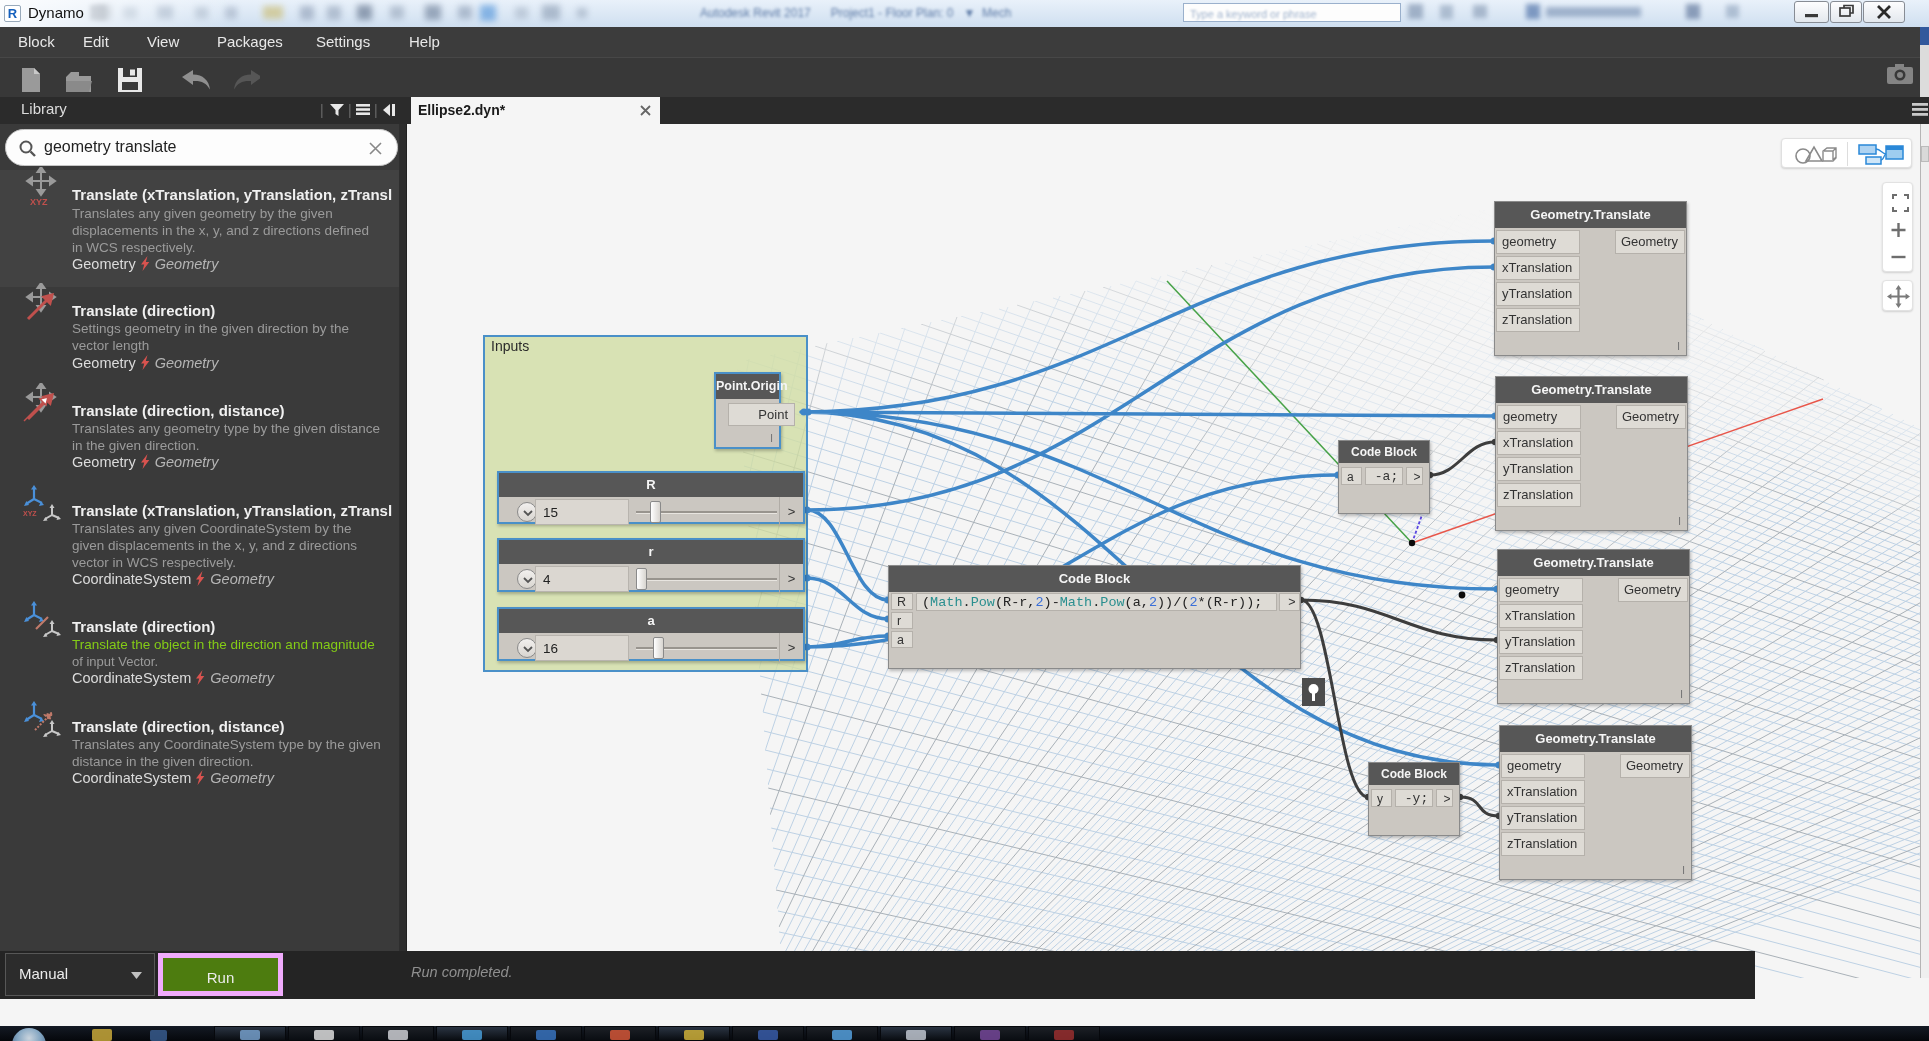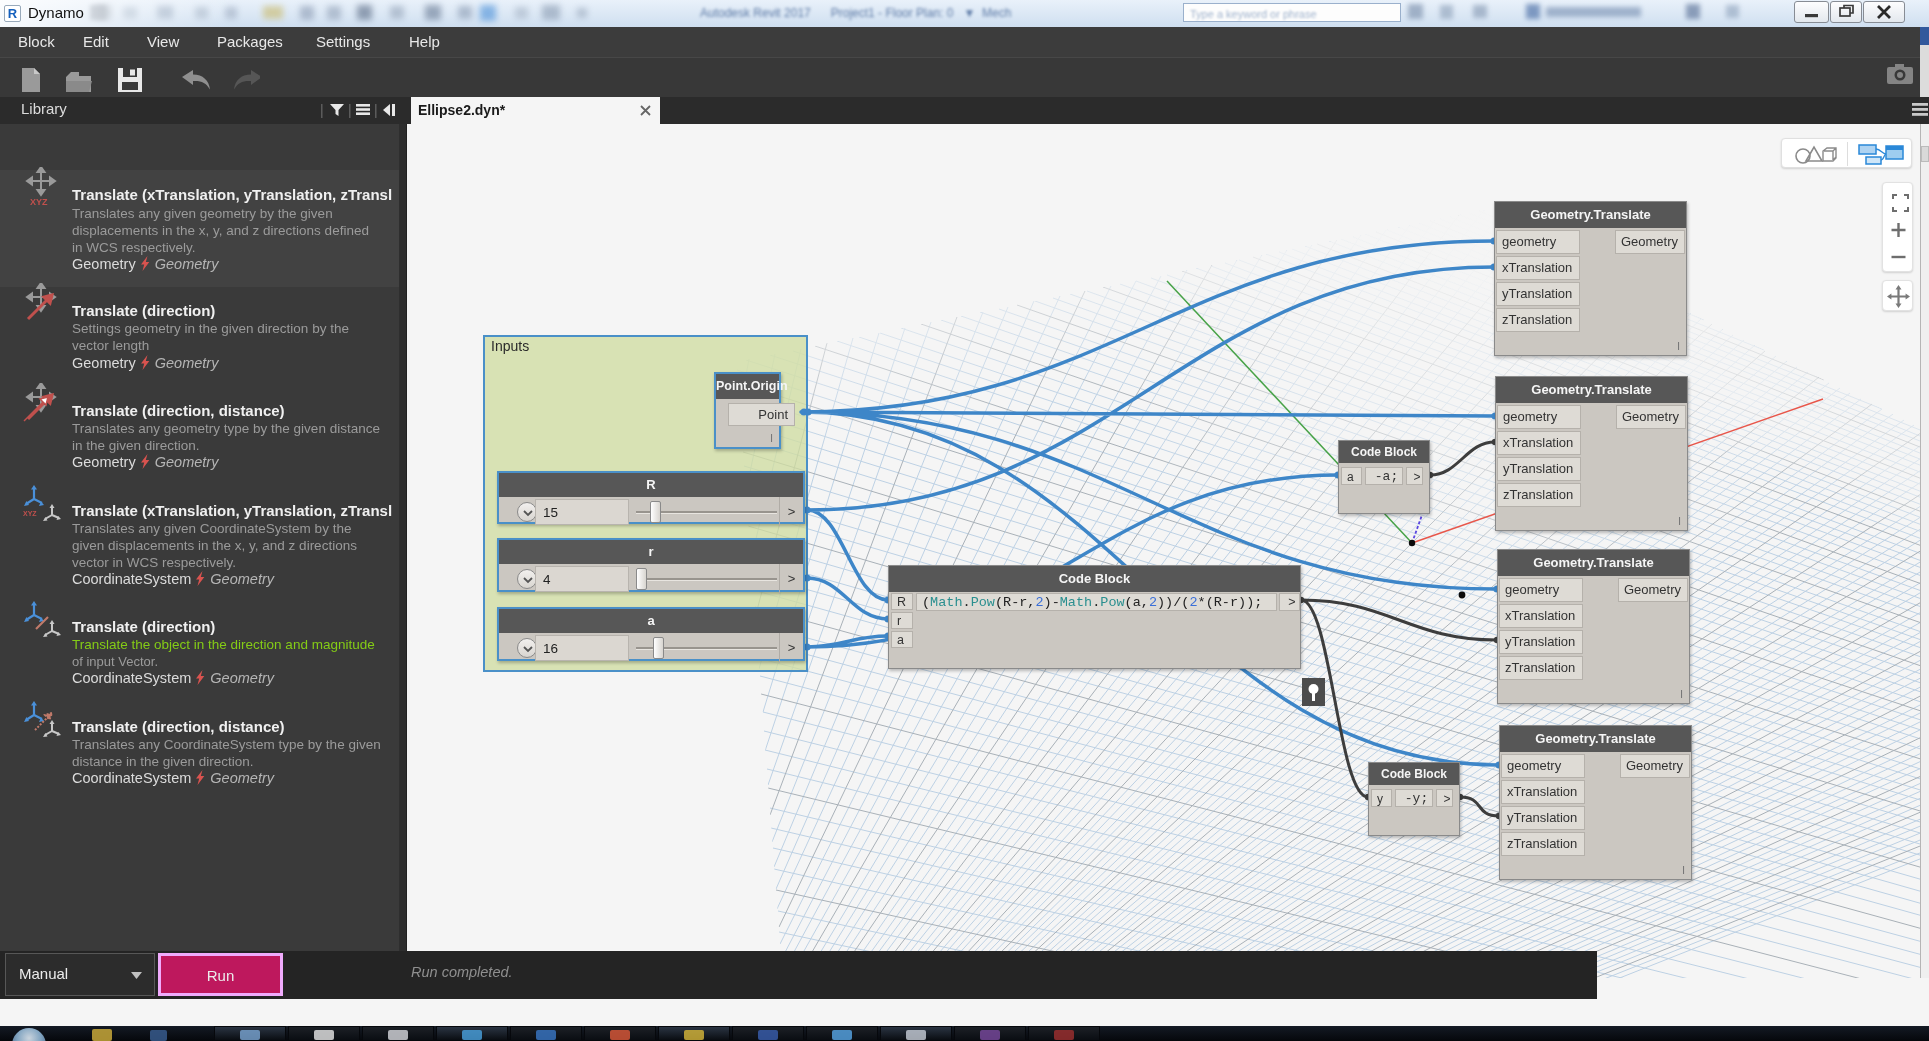--- a/index.html
+++ b/index.html
@@ -124,20 +124,30 @@
 <svg class="abs" style="left:1912px;top:5px" width="16" height="16">
       <g fill="#c8c8c8">
         <rect y="1" width="16" height="2.8"></rect>
         <rect y="6" width="16" height="2.8"></rect>
         <rect y="11" width="16" height="2.8"></rect>
       </g>
     </svg>
 </div>
 
 <div class="abs" style="left:0;top:124px;width:406px;height:854px;background:#3a3a3a;overflow:hidden">
+<div class="abs" style="left:5px;top:5px;width:393px;height:37px;background:#fdfdfd;border:1px solid #c5c5c5;border-radius:19px">
+<svg style="position:absolute;left:12px;top:9px" width="19" height="19" viewBox="0 0 19 19">
+        <circle cx="8" cy="8" r="5.5" fill="none" stroke="#555" stroke-width="2"></circle>
+        <line x1="12.5" y1="12.5" x2="17" y2="17" stroke="#555" stroke-width="2.4"></line>
+      </svg>
+<span style="position:absolute;left:38px;top:8px;font-size:16px;color:#222">geometry translate</span>
+<svg style="position:absolute;right:14px;top:11px" width="15" height="15">
+        <path d="M2 2l11 11M13 2L2 13" stroke="#888" stroke-width="1.6"></path>
+      </svg>
+</div>
 <div class="abs" style="left:0;top:0;width:399px;height:854px">
       <div style="position:absolute;left:0;top:46px;width:399px;height:117px;background:#424242;">
 <div style="position:absolute;left:22px;top:-3px"><svg width="38" height="40" viewBox="0 0 38 40">
             <g stroke="#9a9a9a" stroke-width="2" fill="#9a9a9a">
               <line x1="19" y1="4" x2="19" y2="24"></line>
               <line x1="9" y1="14" x2="29" y2="14"></line>
               <path d="M19 0l3.5 5h-7z"></path>
               <path d="M19 28l3.5-5h-7z"></path>
               <path d="M5 14l5-3.5v7z"></path>
               <path d="M33 14l-5-3.5v7z"></path>
@@ -505,28 +515,28 @@
         <g stroke="#7a7a7a" stroke-width="2" fill="#7a7a7a">
 <path d="M15.5 8v15M8 15.5h15" stroke-width="2.2"></path>
 <path d="M15.5 4l3 4.4h-6zM15.5 27l3-4.4h-6zM4 15.5l4.4-3v6zM27 15.5l-4.4-3v6z" stroke="none"></path>
 </g>
       </svg>
 </div>
 </div>
 <div class="abs" style="left:1920px;top:124px;width:9px;height:854px;background:#efefef;border-left:1px solid #b5b5b5"></div>
 <div class="abs" style="left:1921px;top:146px;width:8px;height:16px;background:#d9d9d9;border:1px solid #bbb"></div>
 
-<div class="abs" style="left:0;top:951px;width:1597px;height:48px;background:#242424">
+<div class="abs" style="left:0;top:951px;width:1755px;height:48px;background:#242424">
 <div class="abs" style="left:5px;top:2px;width:150px;height:43px;background:#2c2c2c;border:1px solid #575757">
 <span style="position:absolute;left:13px;top:11px;font-size:15px;color:#ececec">Manual</span>
 <svg style="position:absolute;right:12px;top:18px" width="11" height="8">
         <path d="M0 0h11L5.5 7z" fill="#c0c0c0"></path>
       </svg>
 </div>
-<div class="abs" style="left:158px;top:2px;width:125px;height:43px;background:#be185d;border:3px solid #f0abfc">
+<div class="abs" style="left:158px;top:2px;width:125px;height:43px;background:#4d7c0f;border:5px solid #f0abfc">
 <span style="position:absolute;left:50%;top:11px;transform:translateX(-50%);font-size:15px;color:#ececec">Run</span>
 </div>
 <span style="position:absolute;left:411px;top:13px;font-size:14.5px;font-style:italic;color:#8f8f8f">Run completed.</span>
 </div>
 
 <div class="abs" style="left:0;top:1026px;width:1929px;height:15px;background:linear-gradient(#141a24,#05070b);overflow:hidden">
 <div class="abs" style="left:12px;top:2px;width:34px;height:34px;border-radius:50%;background:radial-gradient(circle at 50% 30%,#dfeaf4,#8fb5d4 40%,#1d3f66);opacity:.9"></div>
 <div class="abs" style="left:92px;top:3px;width:20px;height:12px;background:#c8a83a;border-radius:2px;opacity:.85"></div>
 <div class="abs" style="left:150px;top:4px;width:17px;height:11px;background:#3a5f94;border-radius:2px;opacity:.8"></div>
 <div class="abs" style="left:214px;top:0;width:72px;height:15px;background:linear-gradient(#2a3442,#0a0d12);border:1px solid #06080c">

